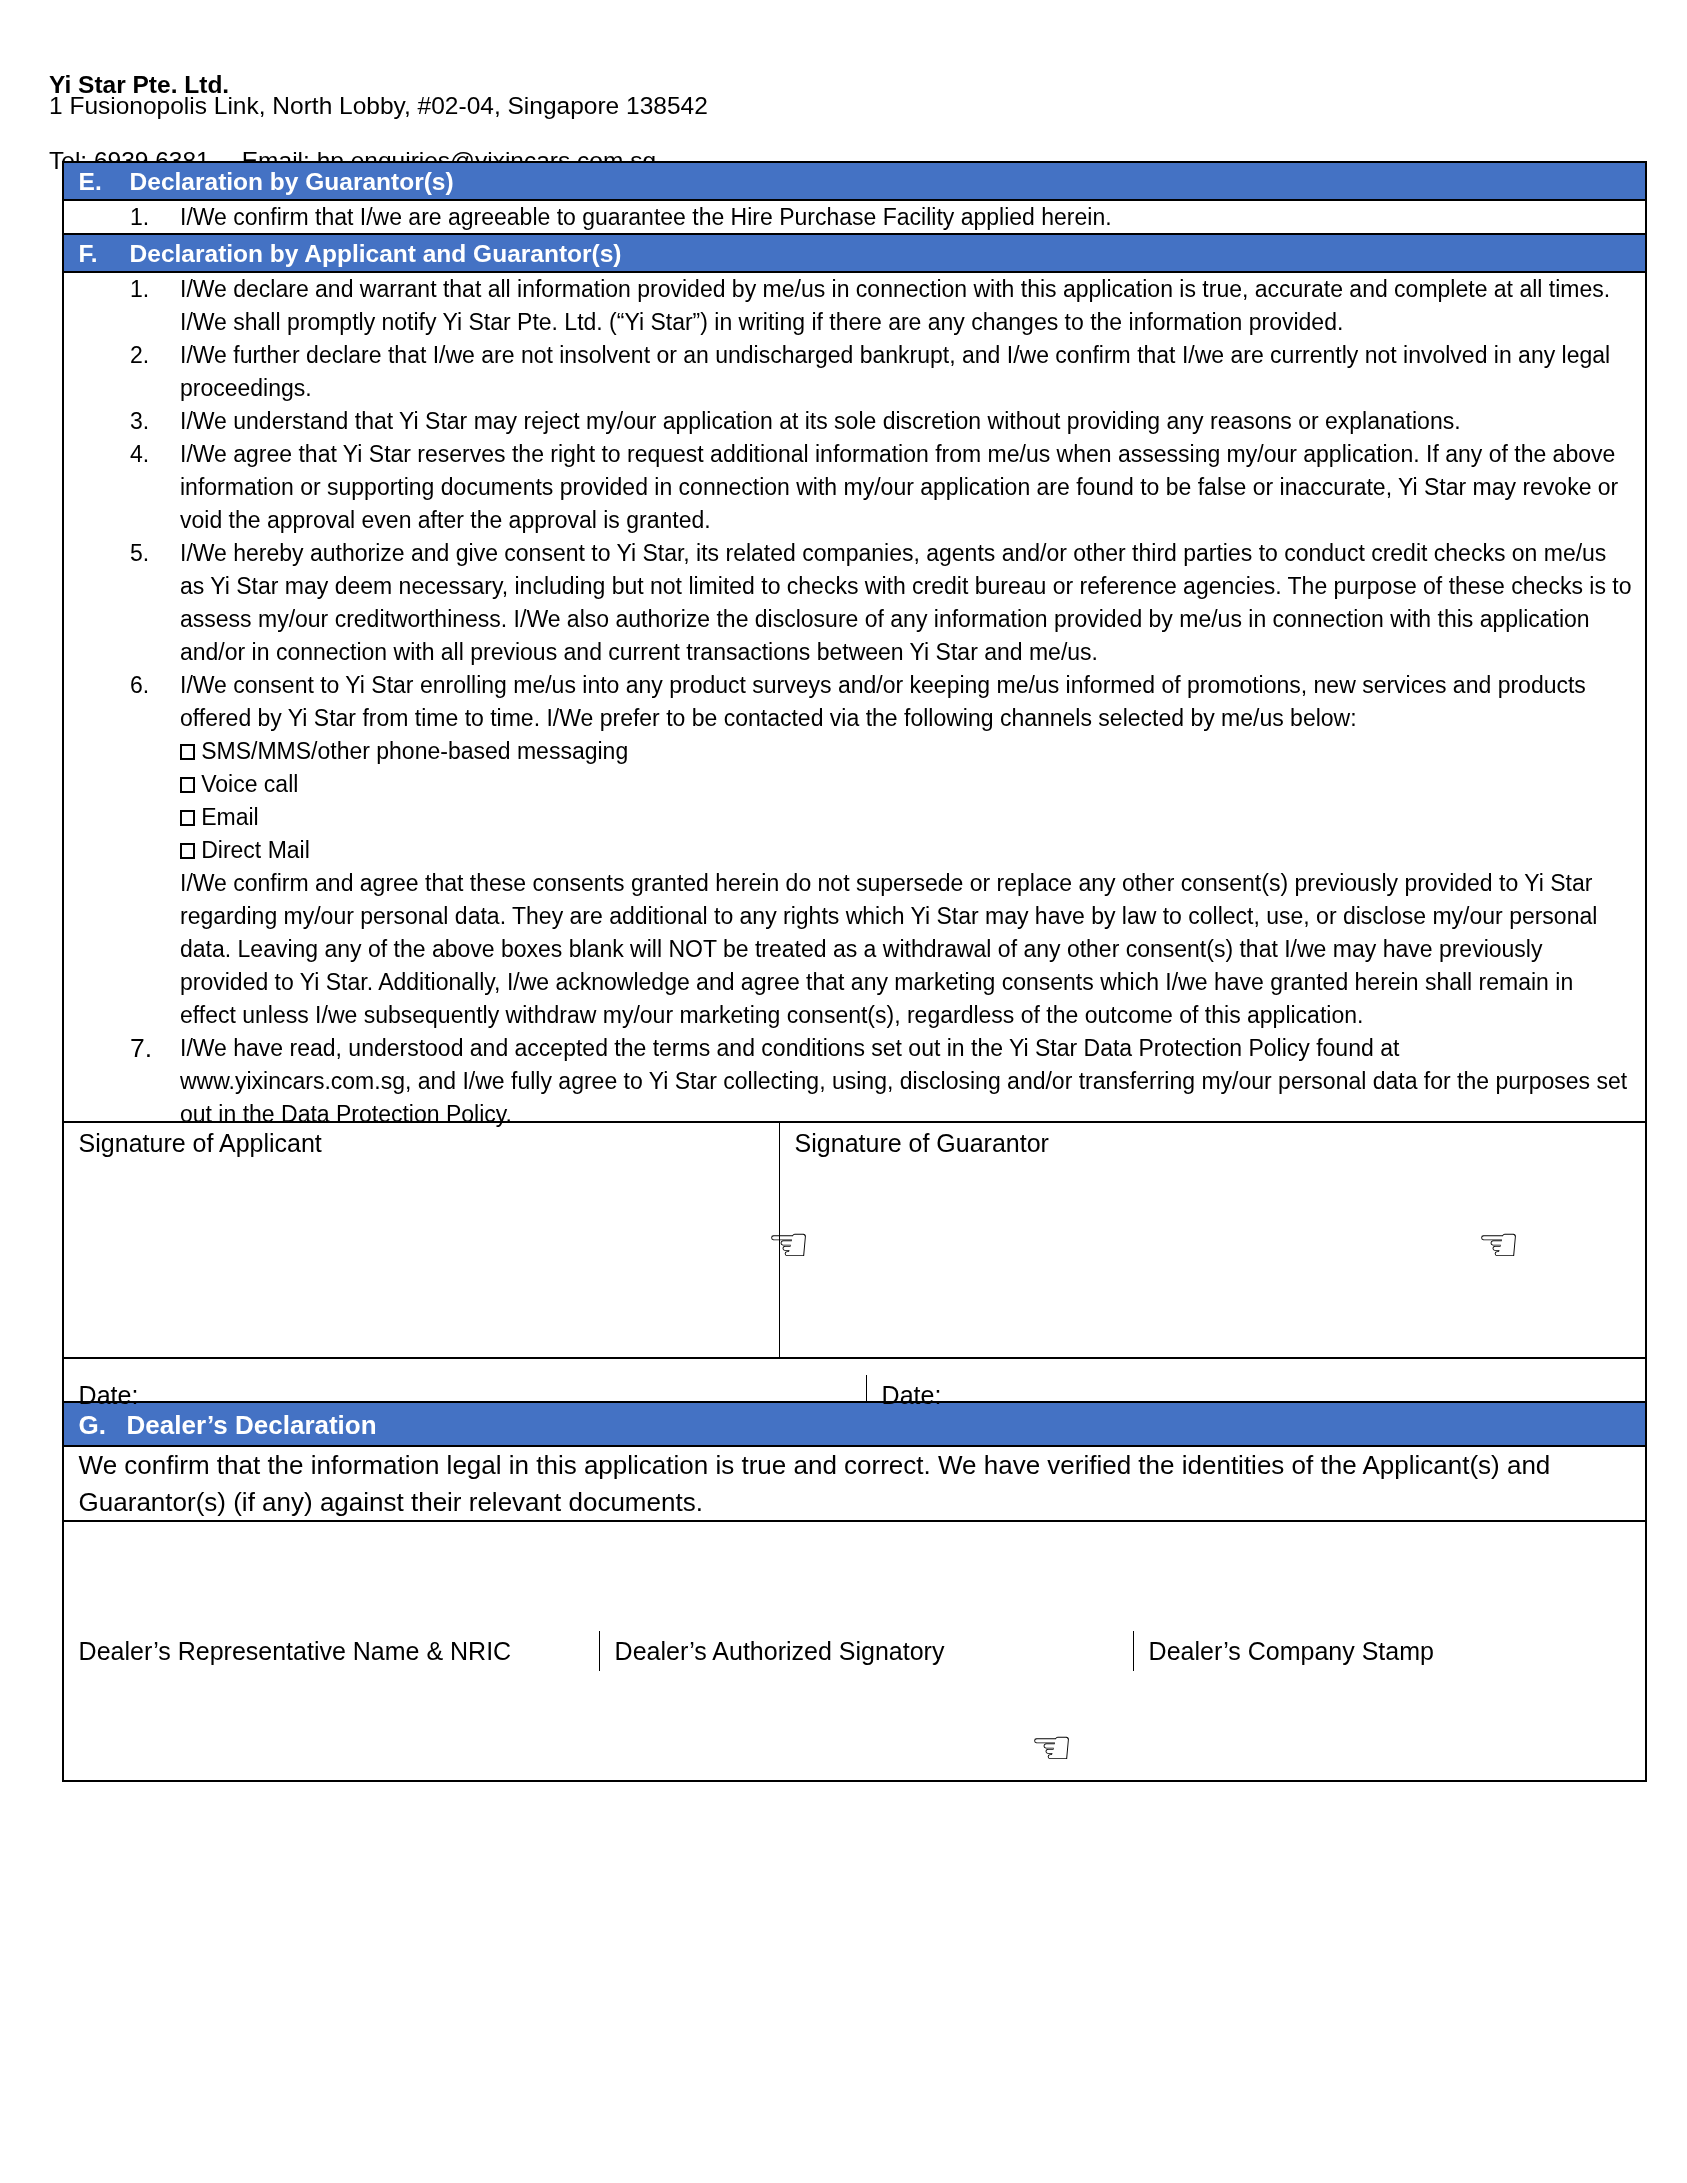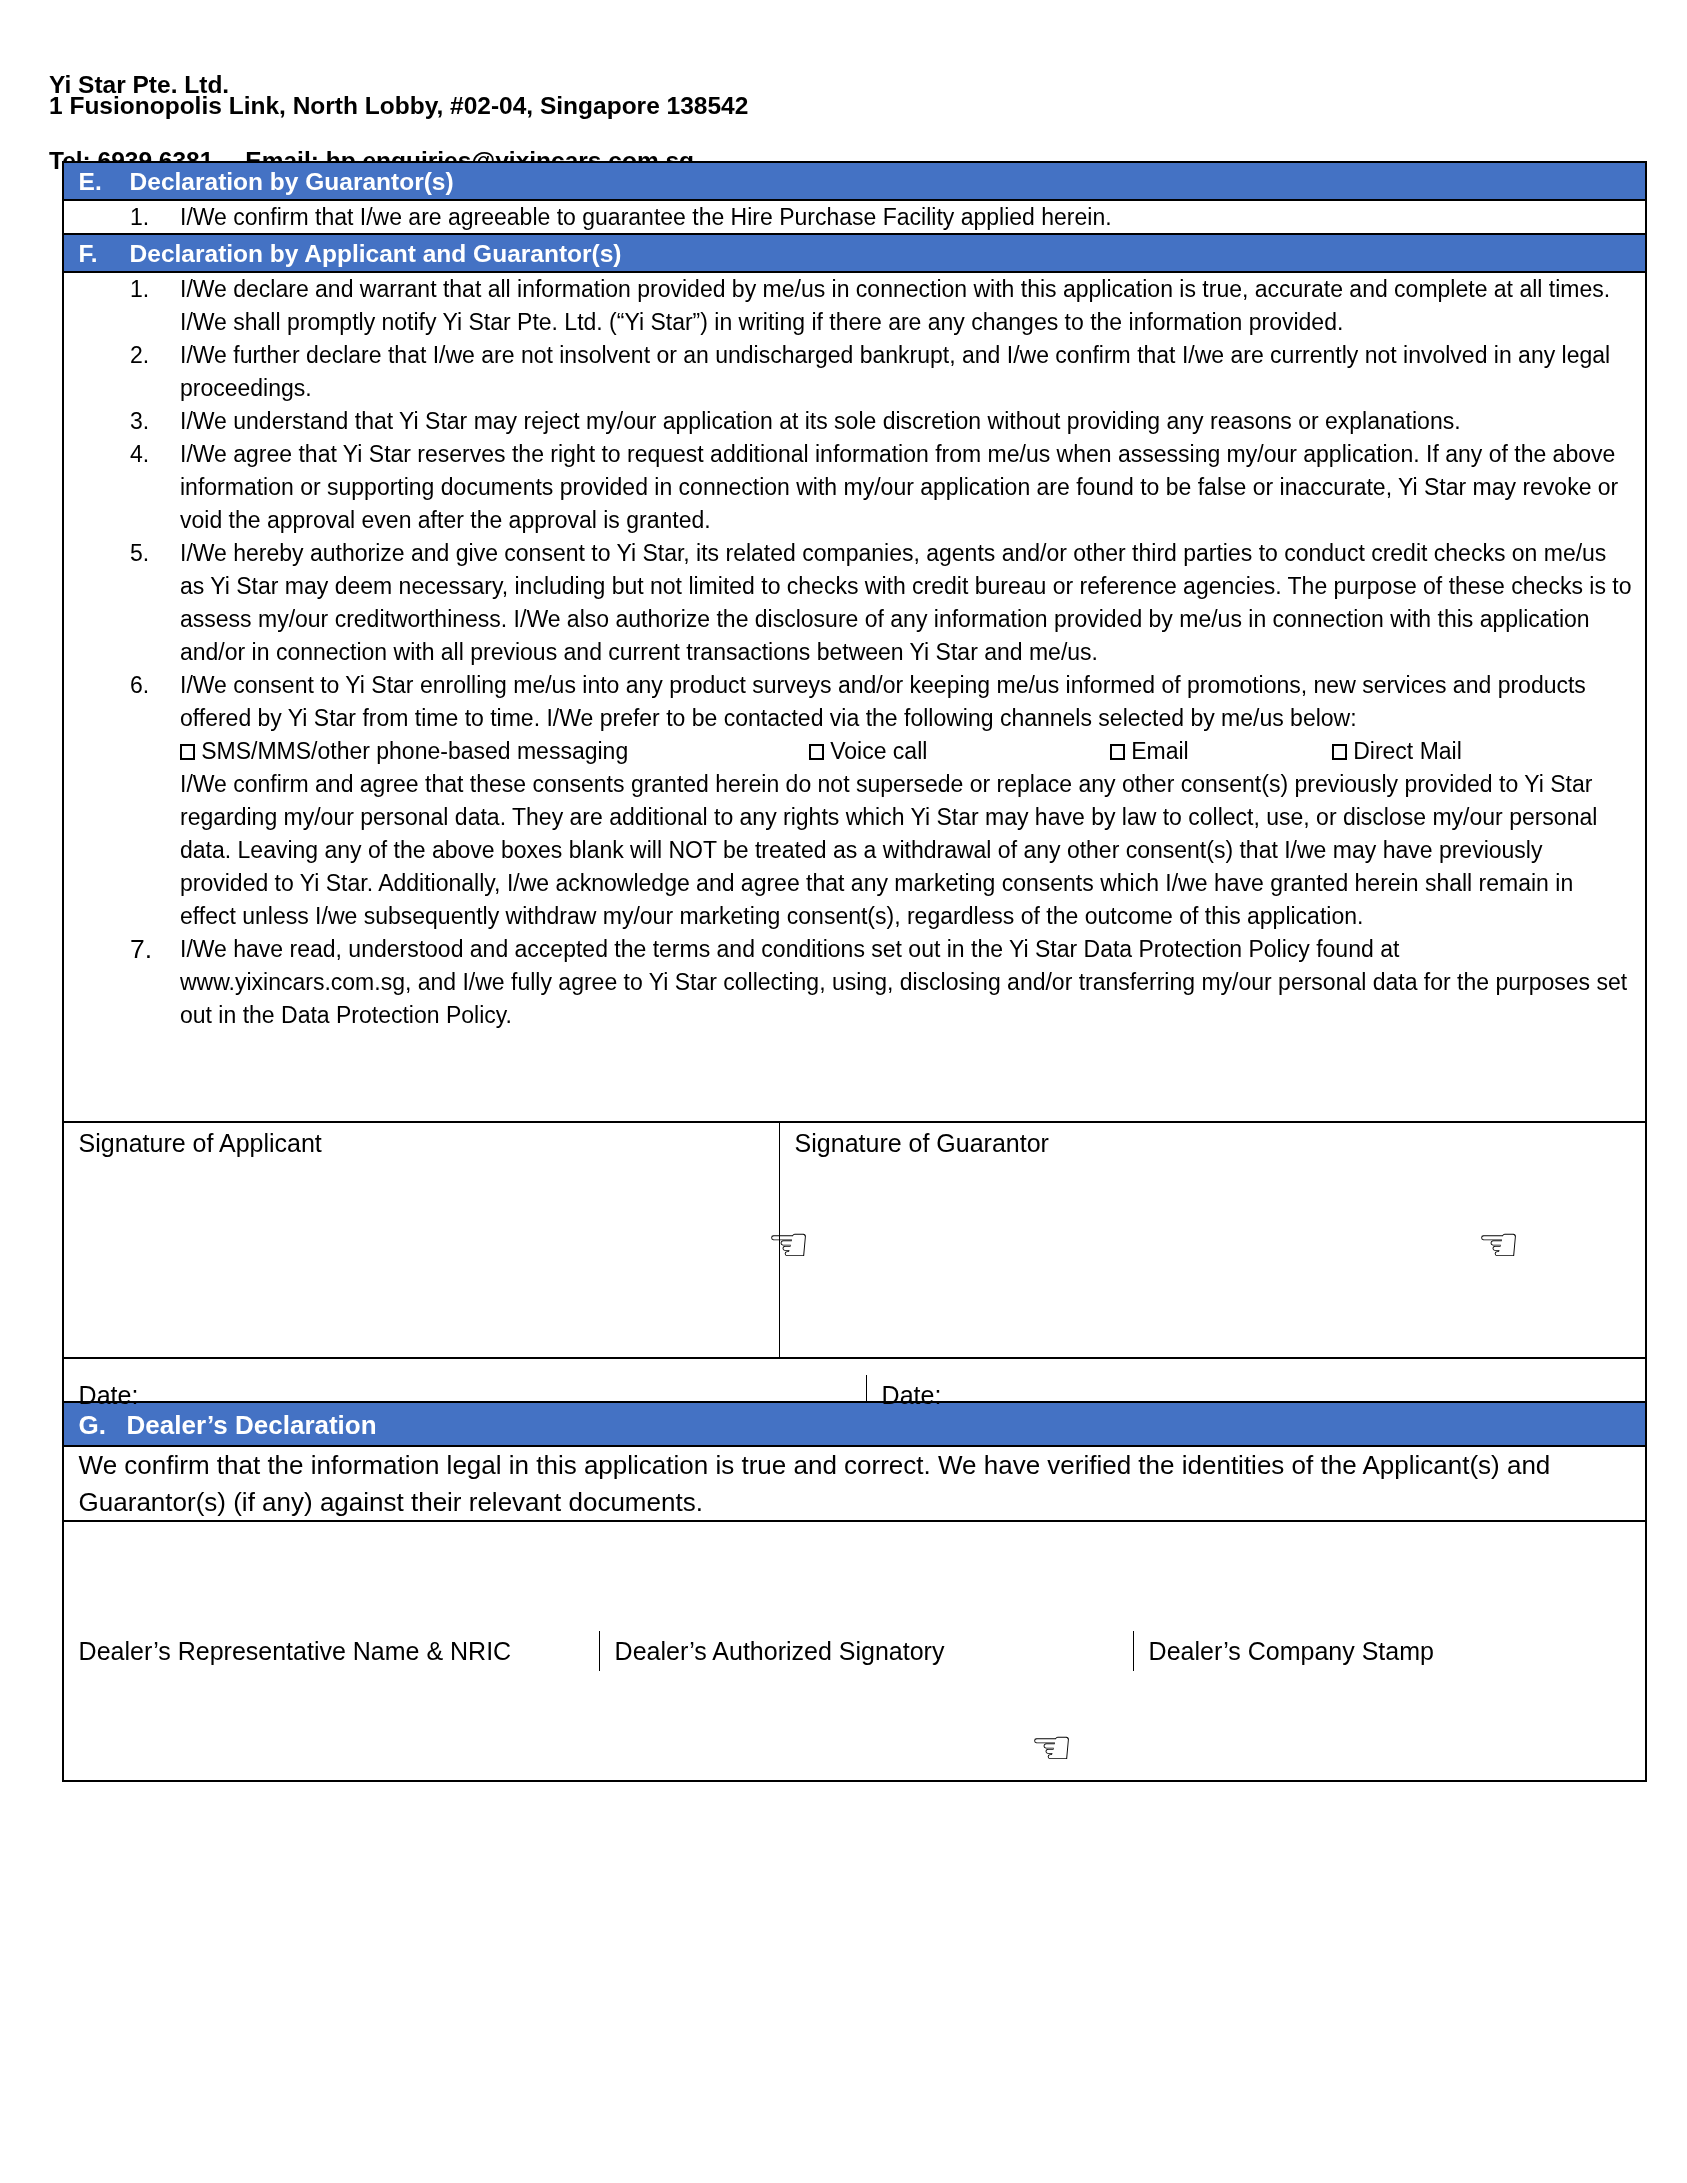--- a/index.html
+++ b/index.html
@@ -1,30 +1,30 @@
 <!DOCTYPE html>
 <html style="font-size:10.6px"><head>
 <meta charset="utf-8">
 <style>
   html, body { margin: 0; padding: 0; background: #ffffff; }
   body { width: 1687px; height: 2183px; position: relative; font-family: "Liberation Sans", sans-serif; color: #000; }
-  .hdr { position: absolute; left: 49px; font-size: 24.5px; line-height: 37px; white-space: nowrap; font-weight: bold; }
+  .hdr { position: absolute; left: 49px; font-size: 24.5px; line-height: 37px; white-space: nowrap; }
   .hdr.bold { font-weight: bold; }
   .tel-gap { display: inline-block; width: 32px; }
   .form { position: absolute; left: 62px; top: 161px; width: 1585px; border: 2px solid #000; box-sizing: border-box; }
   .band { background: #4472C4; color: #fff; font-weight: bold; font-size: 24.5px; height: 38px; line-height: 37px; padding-left: 14.6px; border-bottom: 2px solid #000; box-sizing: border-box; white-space: nowrap; }
   .band .letter { display: inline-block; width: 51px; }
   .row-text { border-bottom: 2px solid #000; box-sizing: border-box; }
   ol.items { list-style: none; margin: 0; padding: 0; }
   ol.items li { position: relative; padding-left: 116px; padding-right: 13.2px; font-size: 23px; line-height: 33px; }
   ol.items li .num { position: absolute; left: 66px; top: 0; }
   ol.items li .num.big { font-size: 26.5px; }
   .e-body { height: 34px; padding-top: 0; }
   .f-body { height: 850px; padding-top: 0; }
-  .checks { display: flex; white-space: nowrap; }
+  .checks { display: flex; white-space: nowrap; flex-direction: column; }
   .cb { display: inline-flex; align-items: center; }
   .cb .box { display: inline-block; width: 14.6px; height: 16px; border: 2px solid #000; margin-right: 6.6px; box-sizing: border-box; position: relative; top: 0.7px; }
   .sig-row { display: flex; height: 236px; border-bottom: 2px solid #000; box-sizing: border-box; }
   .sig-cell { position: relative; flex: 0 0 auto; box-sizing: border-box; padding: 5.3px 14.6px; font-size: 25px; line-height: 30px; }
   .sig-cell.left { width: 716px; border-right: 1.3px solid #000; }
   .sig-cell.right { flex: 1 1 auto; }
   .hand { position: absolute; font-size: 48px; line-height: 48px; }
   .date-row { display: flex; height: 44px; border-bottom: 2px solid #000; box-sizing: border-box; }
   .date-cell { box-sizing: border-box; padding: 4px 14.6px; font-size: 25px; line-height: 33px; margin-top: 16px; }
   .date-cell.left { width: 803px; border-right: 1.3px solid #000; }

